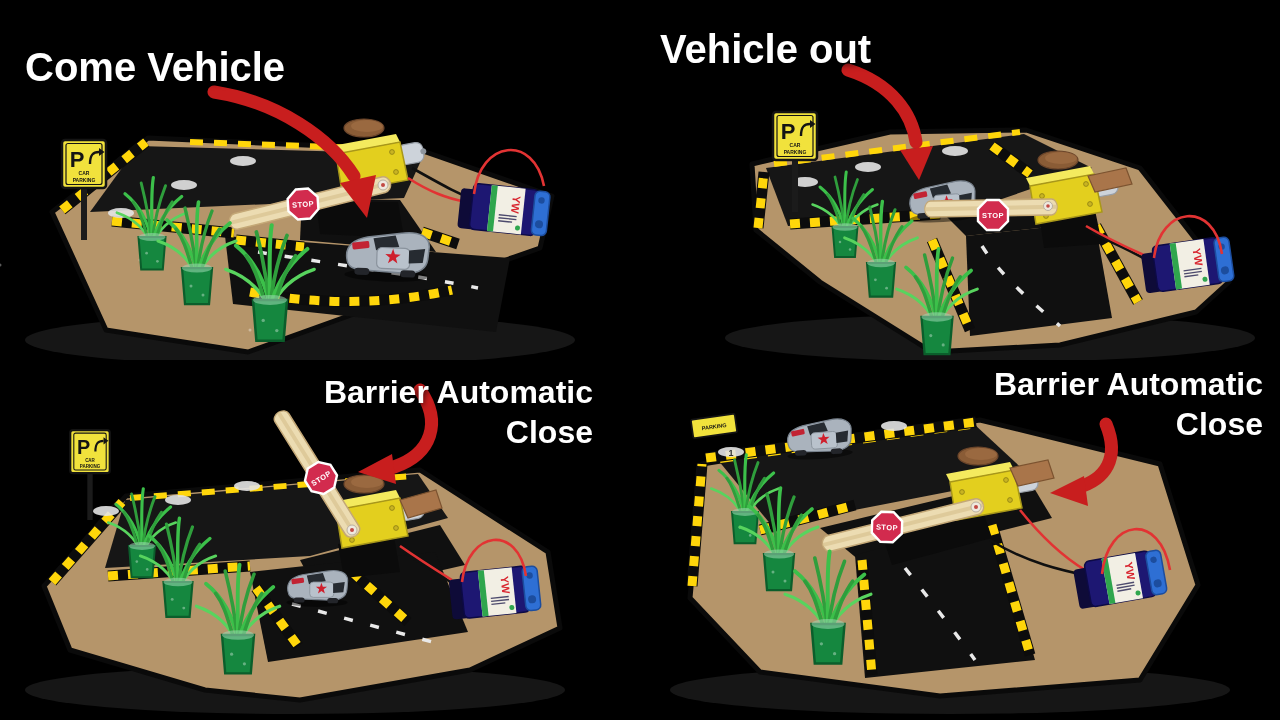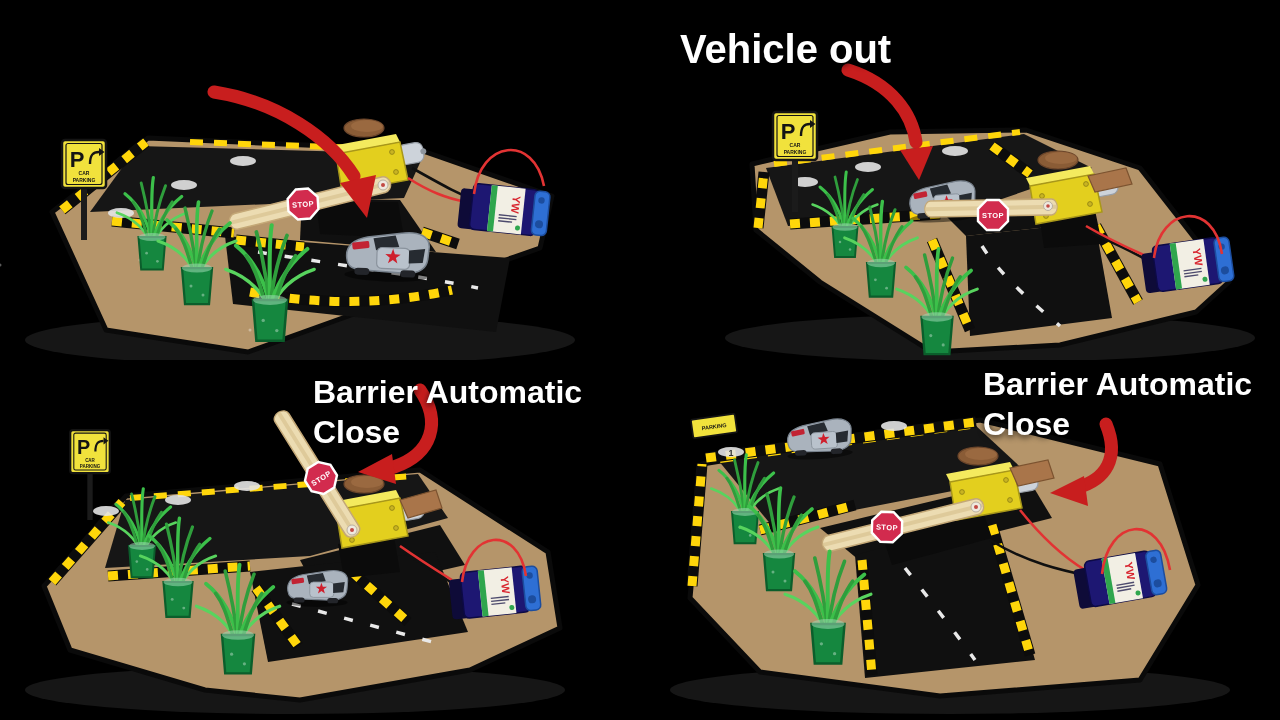--- a/index.html
+++ b/index.html
@@ -22,21 +22,21 @@
   html,body{background:#000;}
   .canvas{position:relative;width:1280px;height:720px;background:var(--background);overflow:hidden;
           font-family:"Liberation Sans",sans-serif;}
   .panel{position:absolute;width:640px;height:360px;}
   .panel.tl{left:0;top:0}.panel.tr{left:640px;top:0}
   .panel.bl{left:0;top:360px}.panel.br{left:640px;top:360px}
   .scene{position:absolute;inset:0;width:640px;height:360px;display:block}
   .caption{position:absolute;color:var(--caption_text);font-weight:bold;
            text-shadow:0 2px 6px rgba(0,0,0,.85);line-height:1.15;}
   .caption.big{font-size:40px;}
-  .caption.two{font-size:32px;text-align:left;width:280px;line-height:40px;}
+  .caption.two{font-size:32px;text-align:right;width:280px;line-height:40px;}
   .caption div:empty{display:none}
   
   .shadow{fill:#161616}
   .board{fill:var(--cardboard);stroke:#0a0a0a;stroke-width:5;stroke-linejoin:round}
   .lot{fill:#161616}
   .roadp{fill:#101010}
   .pedestal{fill:#0b0b0b}
   .curb-base{fill:none;stroke:#0c0c0c;stroke-width:11}
   .curb-stripe{fill:none;stroke:var(--stripe_yellow);stroke-width:9;stroke-dasharray:10 10}
   .edge-dash{fill:none;stroke:var(--stripe_yellow);stroke-width:6;stroke-dasharray:13 11}
@@ -220,20 +220,24 @@
     <use href="#battery" transform="translate(462,182) rotate(6)"></use>
     <path class="wire-red" d="M474,194 C480,140 534,134 544,186"></path>
     <use href="#plant" transform="translate(152,237) scale(1.35)"></use>
     <use href="#plant" transform="translate(197,268) scale(1.5)"></use>
     <use href="#plant" transform="translate(270,300) scale(1.7)"></use>
     <g>
       <path class="arrow-stroke" d="M214,92 C278,102 330,138 354,176"></path>
       <polygon class="arrow-head" points="367,218 340,183 376,175"></polygon>
     </g>
   </svg>
+  <div class="caption big" style="left:25px;top:44px">
+    <div>Come Vehicle</div>
+
+  </div>
 </section>
 
 <section class="panel tr">
   <svg class="scene" viewBox="0 0 640 360">
     <ellipse class="shadow" cx="350" cy="338" rx="265" ry="24"></ellipse>
     <polygon class="board" points="112,164 250,132 386,130 500,168 589,282 556,312 420,345 292,352 180,282 116,230"></polygon>
     <polygon class="lot" points="126,168 384,134 452,168 318,214 148,226"></polygon>
     <polygon class="roadp" points="300,210 430,196 455,222 326,236"></polygon>
     <polygon class="roadp" points="326,236 455,222 472,318 330,336"></polygon>
     <path class="road-dash" d="M342,246 C360,275 395,305 420,326"></path>
@@ -265,21 +269,21 @@
     <use href="#battery" transform="translate(500,248) rotate(-8)"></use>
     <path class="wire-red" d="M514,258 C520,206 574,200 582,254"></path>
     <use href="#plant" transform="translate(205,227) scale(1.25)"></use>
     <use href="#plant" transform="translate(241,263) scale(1.4)"></use>
     <use href="#plant" transform="translate(297,317) scale(1.55)"></use>
     <g>
       <path class="arrow-stroke" d="M208,70 C252,84 272,114 276,142"></path>
       <polygon class="arrow-head" points="279,180 260,150 293,146"></polygon>
     </g>
   </svg>
-  <div class="caption big" style="left:40px;top:26px">
+  <div class="caption big" style="left:20px;top:26px">
     <div>Vehicle out</div>
 
   </div>
 </section>
 
 <section class="panel bl">
   <svg class="scene" viewBox="0 0 640 360">
     <ellipse class="shadow" cx="295" cy="330" rx="270" ry="24"></ellipse>
     <polygon class="board" points="44,226 126,136 420,110 548,192 560,268 470,310 300,340 205,330 70,290"></polygon>
     <polygon class="lot" points="125,140 418,114 448,158 310,196 105,208"></polygon>

